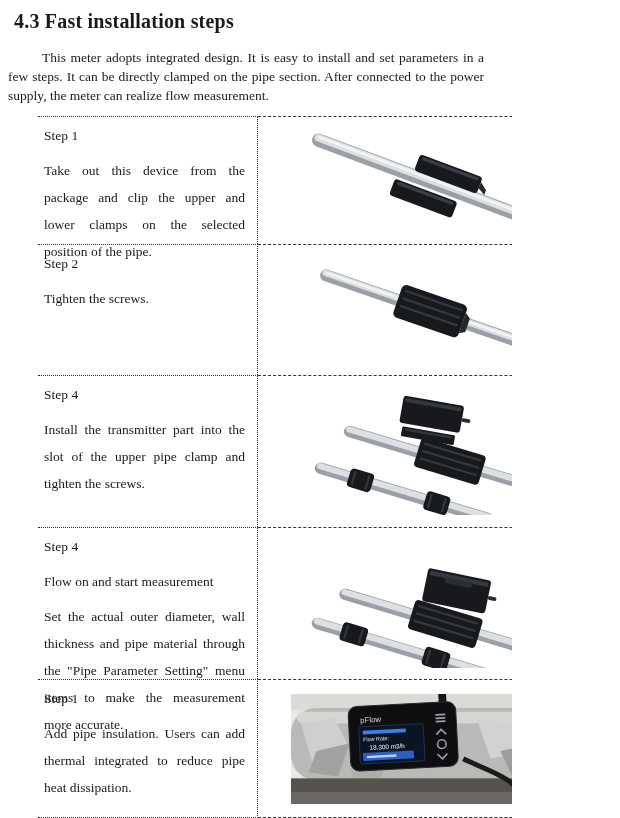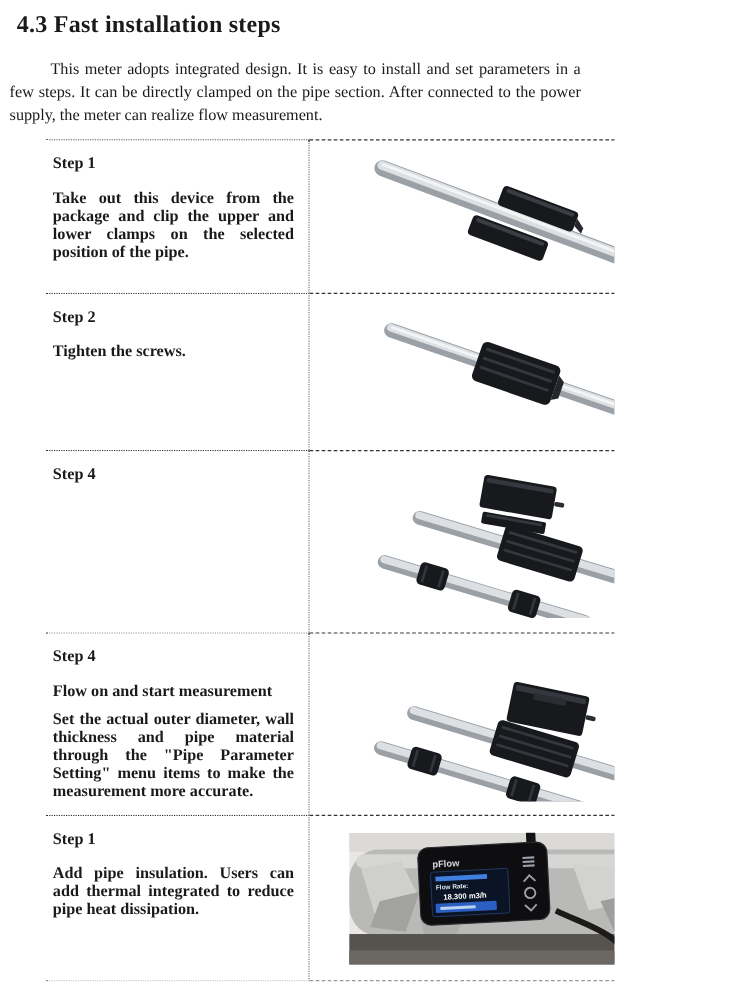--- a/index.html
+++ b/index.html
@@ -18,21 +18,21 @@
     text-indent: 34px;
     text-align: justify;
     font-size: 13.5px;
     line-height: 19px;
   }
 
   .steps-table {
     margin: 11px 22px 0 38px;
     width: 560px;
   }
-  .row { display: flex; font-weight: bold; }
+  .row { display: flex; }
   .cell-text {
     width: 220px;
     border-right: 1px dotted #222;
     border-top: 1px dotted #333;
     padding: 9px 12px 0 6px;
   }
   .cell-img {
     width: 340px;
     border-top: 1px dashed #333;
     display: flex;
@@ -44,21 +44,21 @@
   .row-2 .cell-text, .row-2 .cell-img { height: 131px; }
   .row-3 .cell-text, .row-3 .cell-img { height: 152px; }
   .row-4 .cell-text, .row-4 .cell-img { height: 152px; }
   .row-5 .cell-text { height: 139px; border-bottom: 1px dotted #333; }
   .row-5 .cell-img  { height: 139px; border-bottom: 1px dashed #333; }
 
   .step-label { font-size: 13.5px; margin-top: 2px; }
   .step-text {
     margin-top: 13px;
     font-size: 13.5px;
-    line-height: 15px;
+    line-height: 27px;
     text-align: justify;
   }
   .step-text + .step-text { margin-top: 8px; }
 
   svg { display: block; }
 </style>
 </head>
 <body>
 
 <div class="page">
@@ -112,20 +112,21 @@
               <path d="M196 40 l7 5 v18 l-7 4 z" fill="#23262b"></path>
             </g>
           </g>
         </svg>
       </div>
     </div>
 
     <div class="row row-3">
       <div class="cell-text">
         <div class="step-label">Step 4</div>
+        <p class="step-text">Install the transmitter part into the slot of the upper pipe clamp and tighten the screws.</p>
       </div>
       <div class="cell-img">
         <svg width="245" height="126" viewBox="0 0 320 160">
 
           <g transform="translate(14,92) rotate(16.7)">
             <rect x="0" y="0" width="242" height="15" rx="7.5" fill="#9aa0a6"></rect>
             <rect x="2" y="1" width="238" height="8" rx="4" fill="#dde0e3"></rect>
             <g>
               <rect x="46" y="-5" width="32" height="25" rx="5" fill="#17191d"></rect>
               <rect x="51" y="-2" width="3" height="19" fill="#32363c"></rect>

